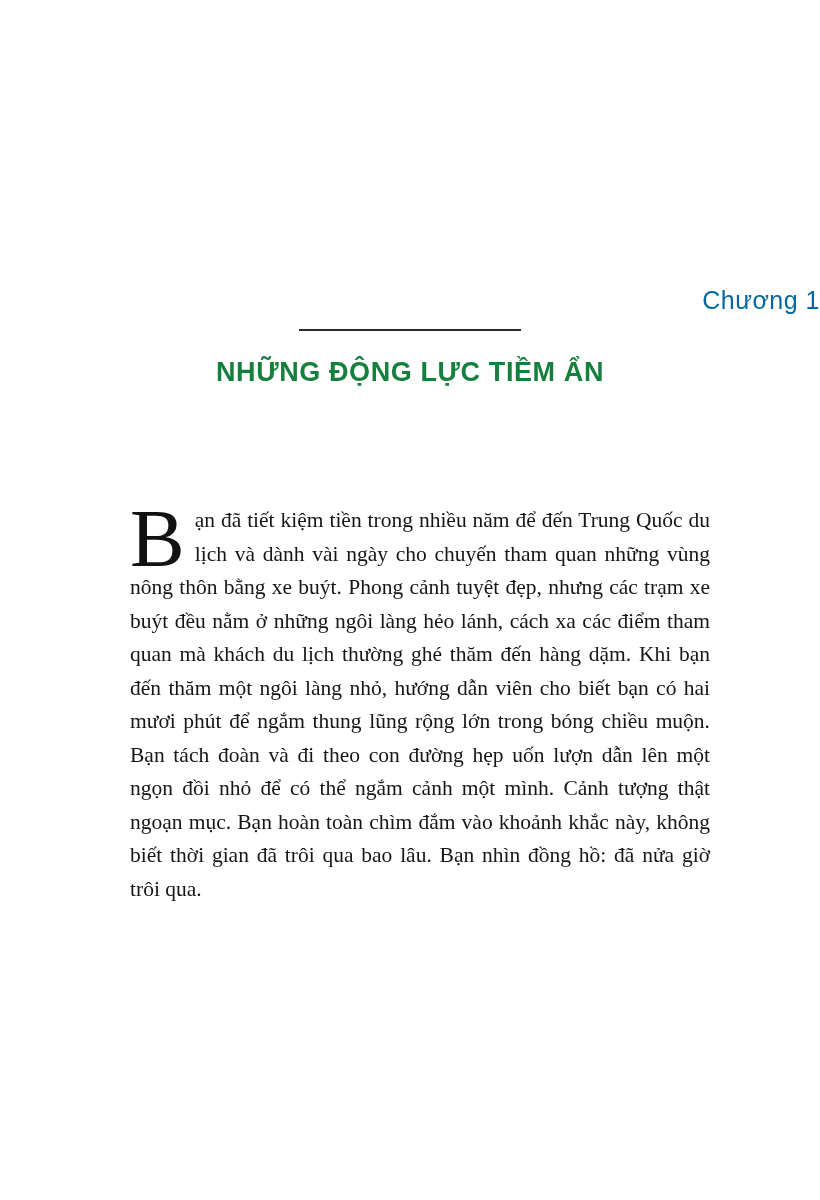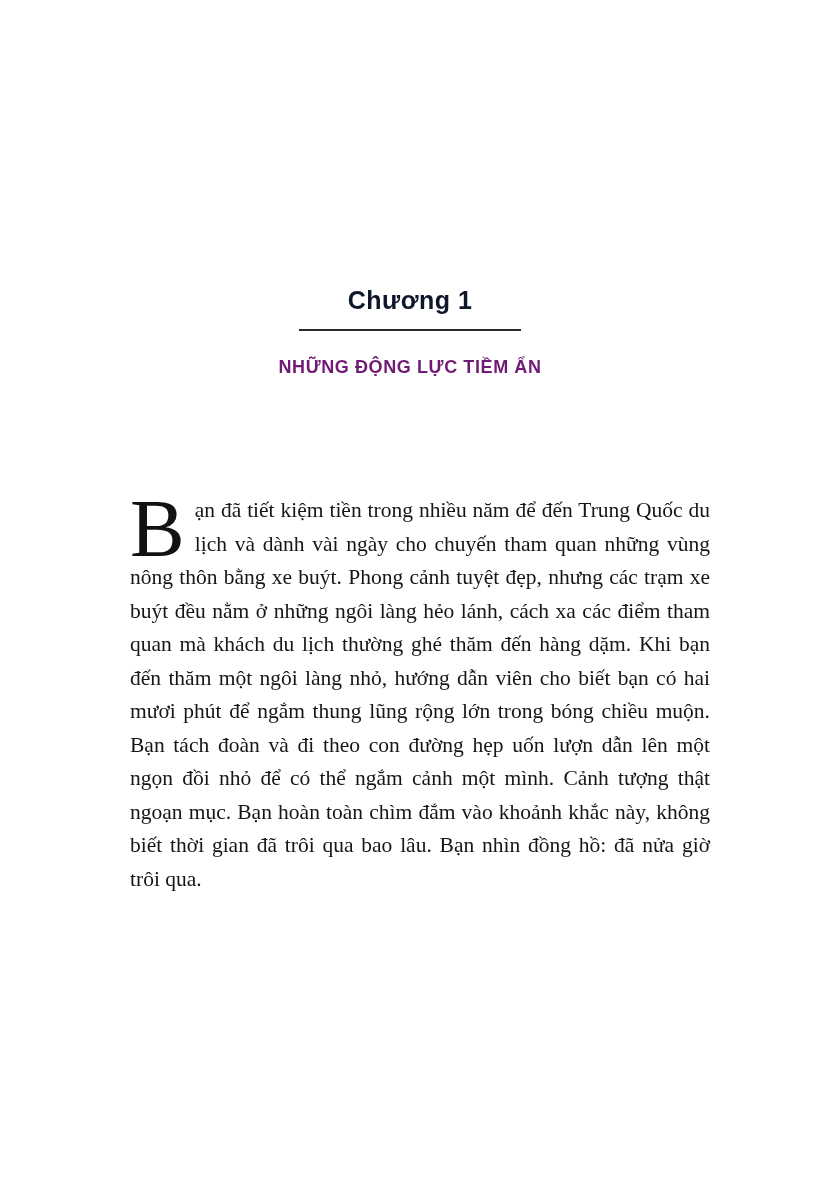--- a/index.html
+++ b/index.html
@@ -16,38 +16,39 @@
     overflow: hidden;
     color: #121212;
   }
   .chapter-head {
     text-align: center;
     margin-top: 286px;
   }
   .chapter-label {
     font-family: "Liberation Sans", sans-serif;
     font-size: 25px;
-    font-weight: 700;
+    font-weight: 400;
     letter-spacing: 0.5px;
-    color: #0f172a;
+    color: #0369a1;
     display: block;
+    text-align: right;
   }
   .chapter-divider {
     width: 222px;
     height: 2px;
     background: #2a2a2a;
     border: none;
     margin: 14px auto 0 auto;
   }
   .chapter-title {
     font-family: "Liberation Sans", sans-serif;
-    font-size: 18px;
+    font-size: 27px;
     font-weight: 700;
     letter-spacing: 0.6px;
-    color: #701a75;
+    color: #15803d;
     text-align: center;
     margin: 26px 0 0 0;
   }
   .body-text {
     margin: 116px 110px 0 130px;
     font-family: "Liberation Serif", serif;
     font-size: 21.5px;
     line-height: 33.5px;
     color: #161616;
     text-align: justify;

